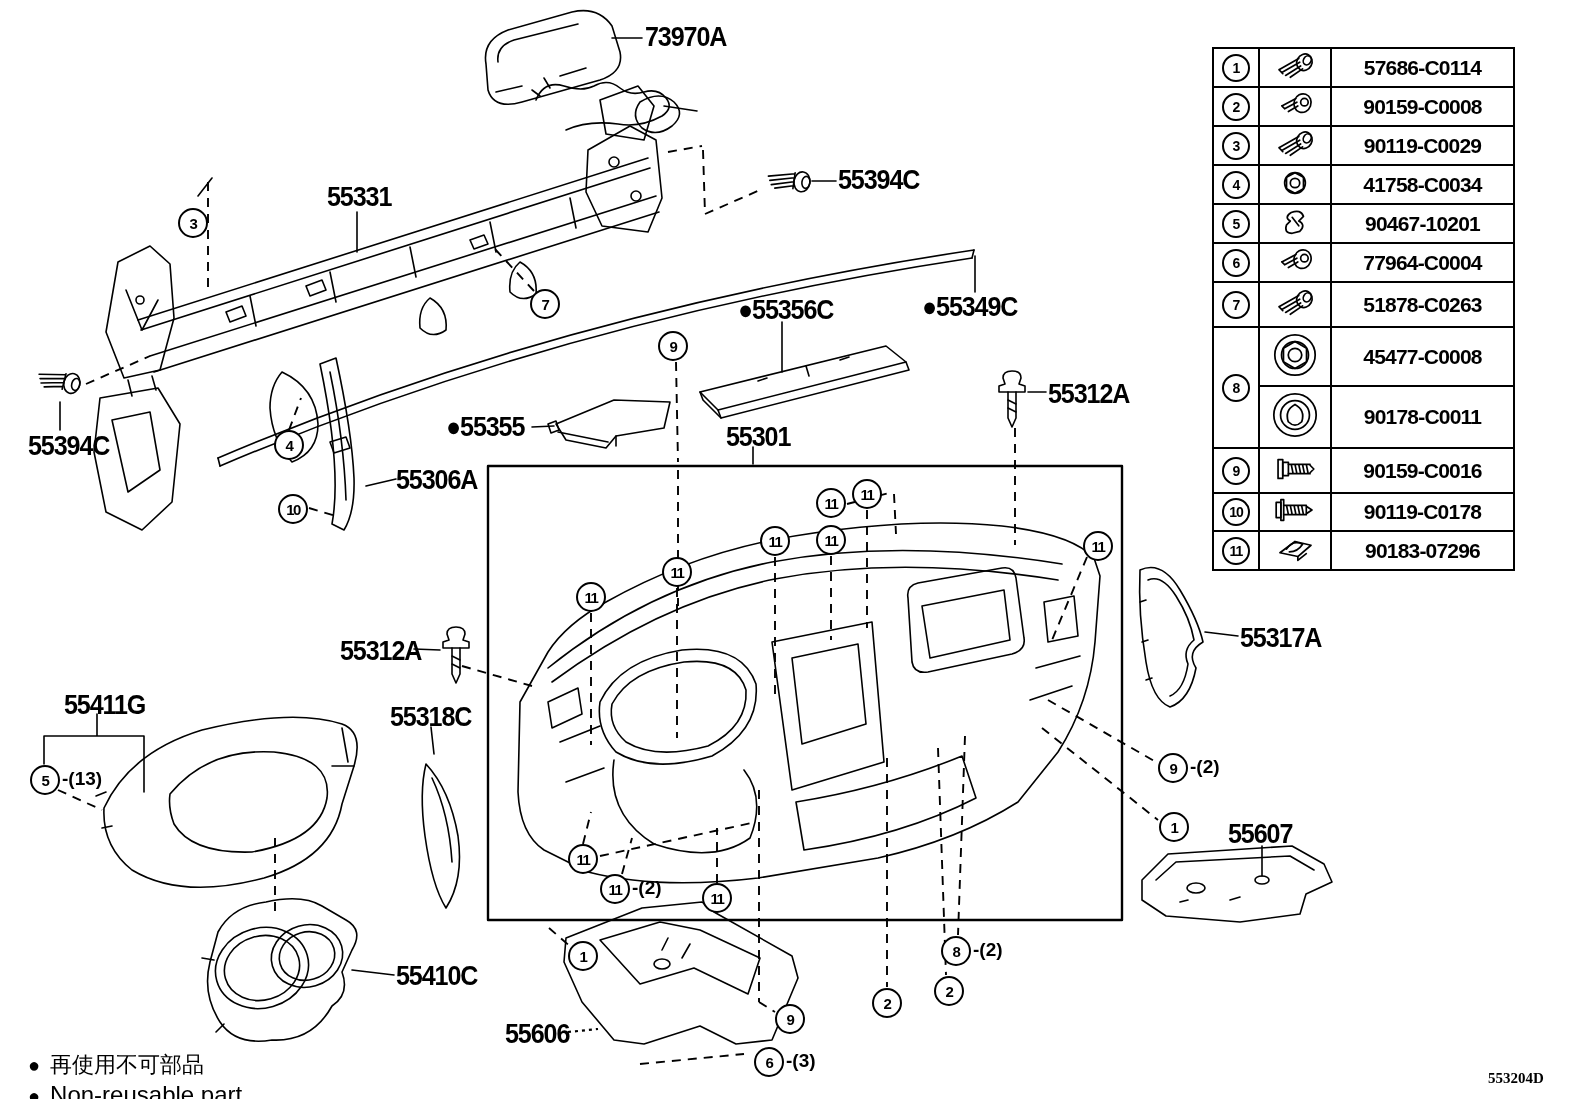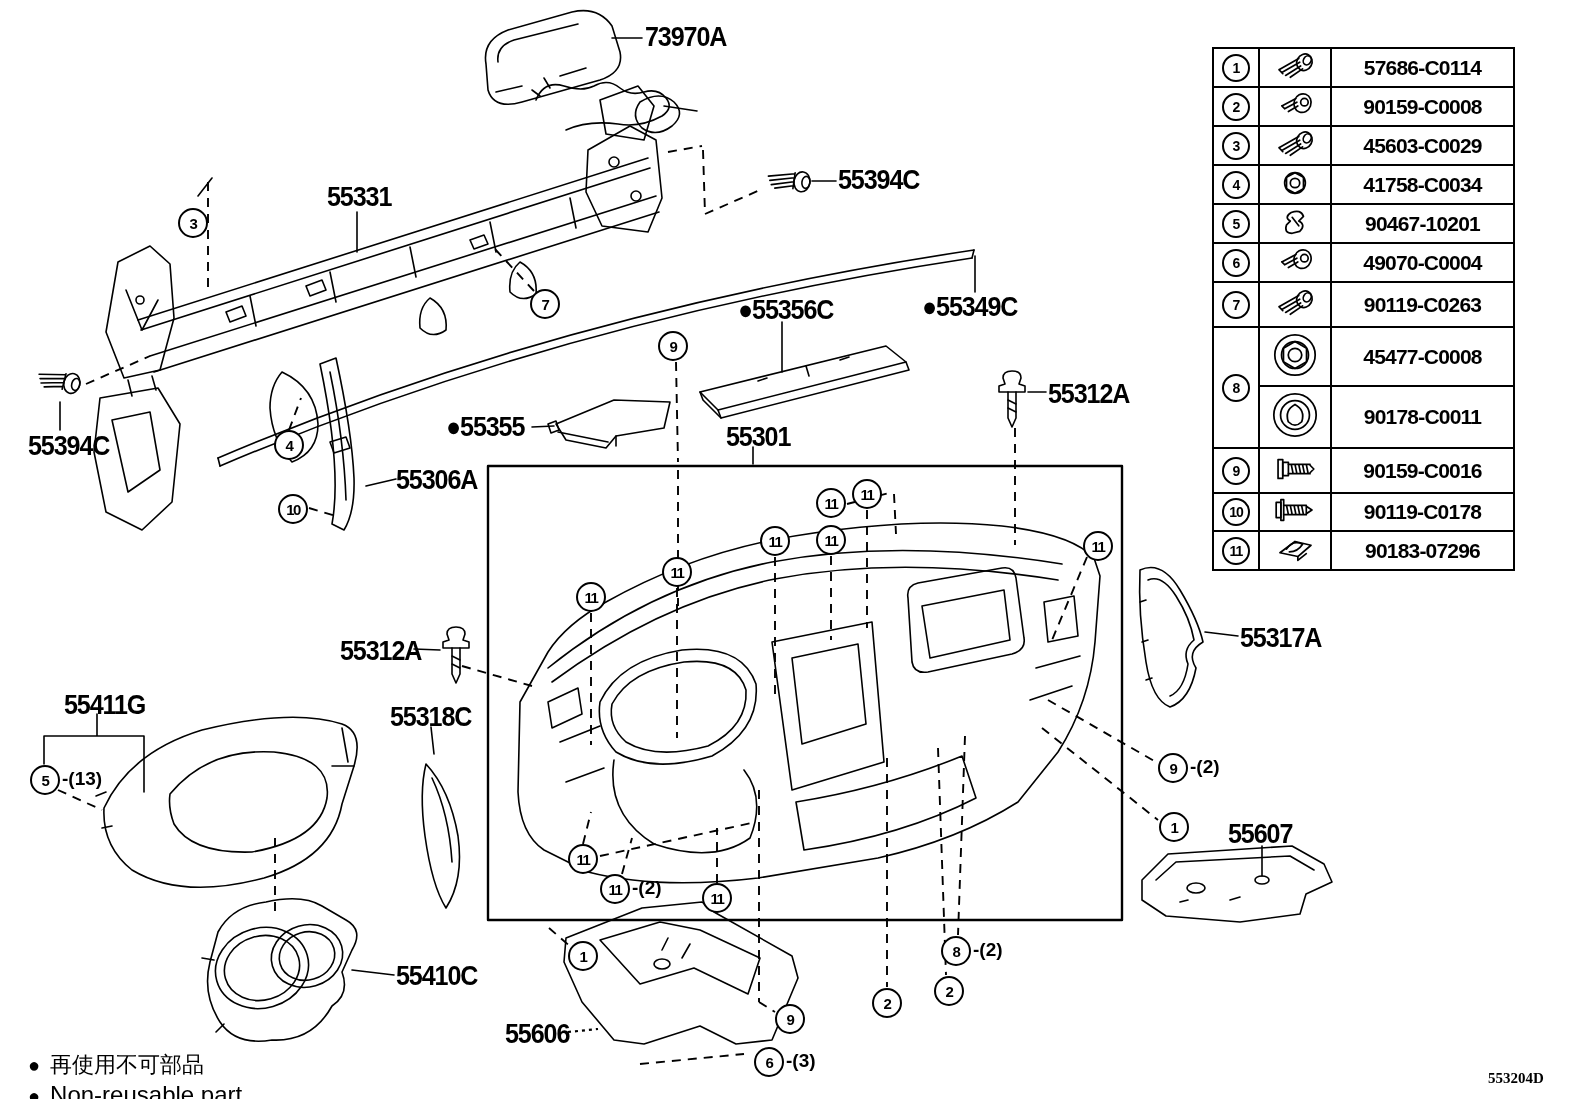--- a/index.html
+++ b/index.html
@@ -318,21 +318,21 @@
             </svg></td>
       <td class="cpn">90159-C0008</td>
     </tr>
     <tr style="height:39px">
       <td><span class="ccirc">3</span></td>
       <td><svg class="ticon" width="58" height="32" viewBox="0 0 60 34">
               <ellipse cx="40" cy="13" rx="8" ry="9" transform="rotate(28 40 13)"></ellipse>
               <ellipse cx="43" cy="11" rx="4" ry="5" transform="rotate(28 43 11)"></ellipse>
               <path d="M34,9 L13,21 M35,13 L16,24 M36,17 L20,27 M38,20 L25,29 M13,21 L17,25"></path>
             </svg></td>
-      <td class="cpn">45603-C0029</td>
+      <td class="cpn">90119-C0029</td>
     </tr>
     <tr style="height:39px">
       <td><span class="ccirc">4</span></td>
       <td><svg class="ticon" width="58" height="32" viewBox="0 0 60 34">
               <circle cx="30" cy="17" r="11"></circle>
               <circle cx="30" cy="17" r="5"></circle>
               <path d="M30,6 L39,11 L39,23 L30,28 L21,23 L21,11 Z"></path>
             </svg></td>
       <td class="cpn">41758-C0034</td>
     </tr>
@@ -344,30 +344,30 @@
             </svg></td>
       <td class="cpn">90467-10201</td>
     </tr>
     <tr style="height:39px">
       <td><span class="ccirc">6</span></td>
       <td><svg class="ticon" width="58" height="32" viewBox="0 0 60 34">
               <ellipse cx="38" cy="15" rx="9" ry="10" transform="rotate(20 38 15)"></ellipse>
               <circle cx="40" cy="14" r="4"></circle>
               <path d="M31,10 L16,18 M32,14 L19,21 M33,18 L23,24 M16,18 L19,21"></path>
             </svg></td>
-      <td class="cpn">49070-C0004</td>
+      <td class="cpn">77964-C0004</td>
     </tr>
     <tr style="height:45px">
       <td><span class="ccirc">7</span></td>
       <td><svg class="ticon" width="58" height="32" viewBox="0 0 60 34">
               <ellipse cx="40" cy="13" rx="8" ry="9" transform="rotate(28 40 13)"></ellipse>
               <ellipse cx="43" cy="11" rx="4" ry="5" transform="rotate(28 43 11)"></ellipse>
               <path d="M34,9 L13,21 M35,13 L16,24 M36,17 L20,27 M38,20 L25,29 M13,21 L17,25"></path>
             </svg></td>
-      <td class="cpn">90119-C0263</td>
+      <td class="cpn">51878-C0263</td>
     </tr>
     <tr style="height:59px">
       <td rowspan="2"><span class="ccirc">8</span></td>
       <td><svg class="ticon" width="58" height="50" viewBox="0 0 60 52">
               <circle cx="30" cy="26" r="21"></circle>
               <circle cx="30" cy="26" r="14"></circle>
               <circle cx="30" cy="26" r="7"></circle>
               <path d="M30,12 L42,19 L42,33 L30,40 L18,33 L18,19 Z"></path>
             </svg></td>
       <td class="cpn">45477-C0008</td>

